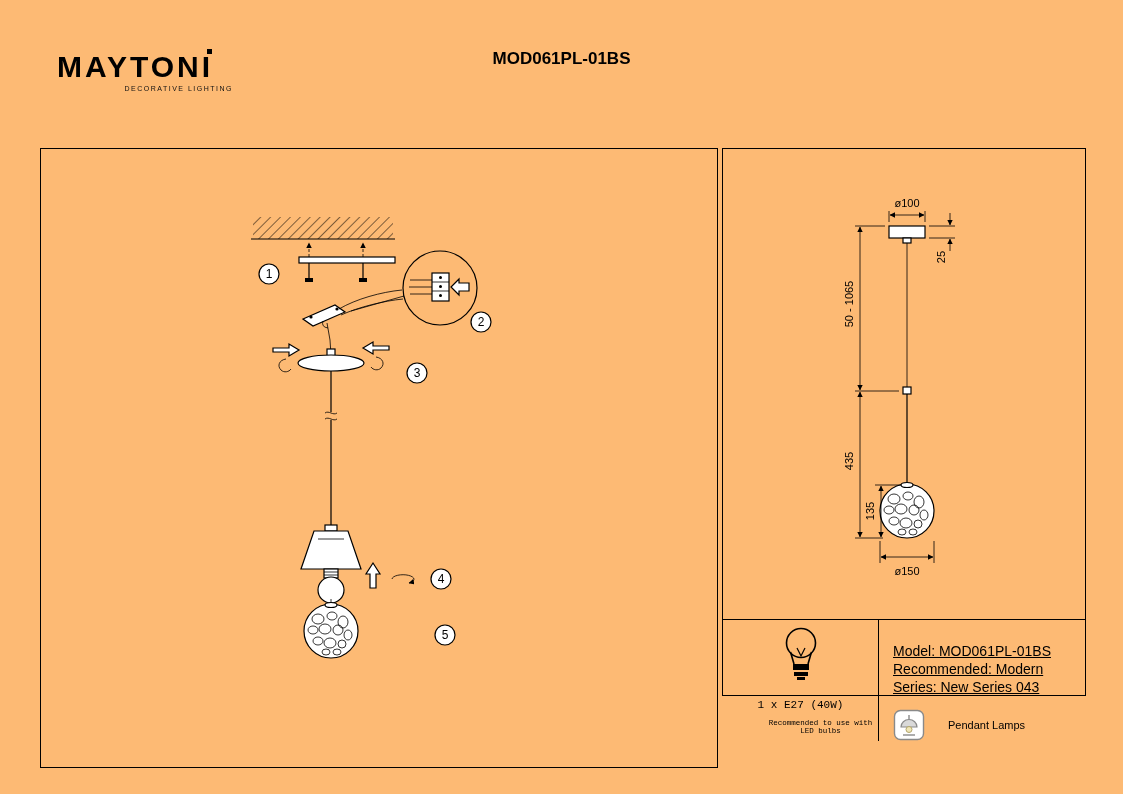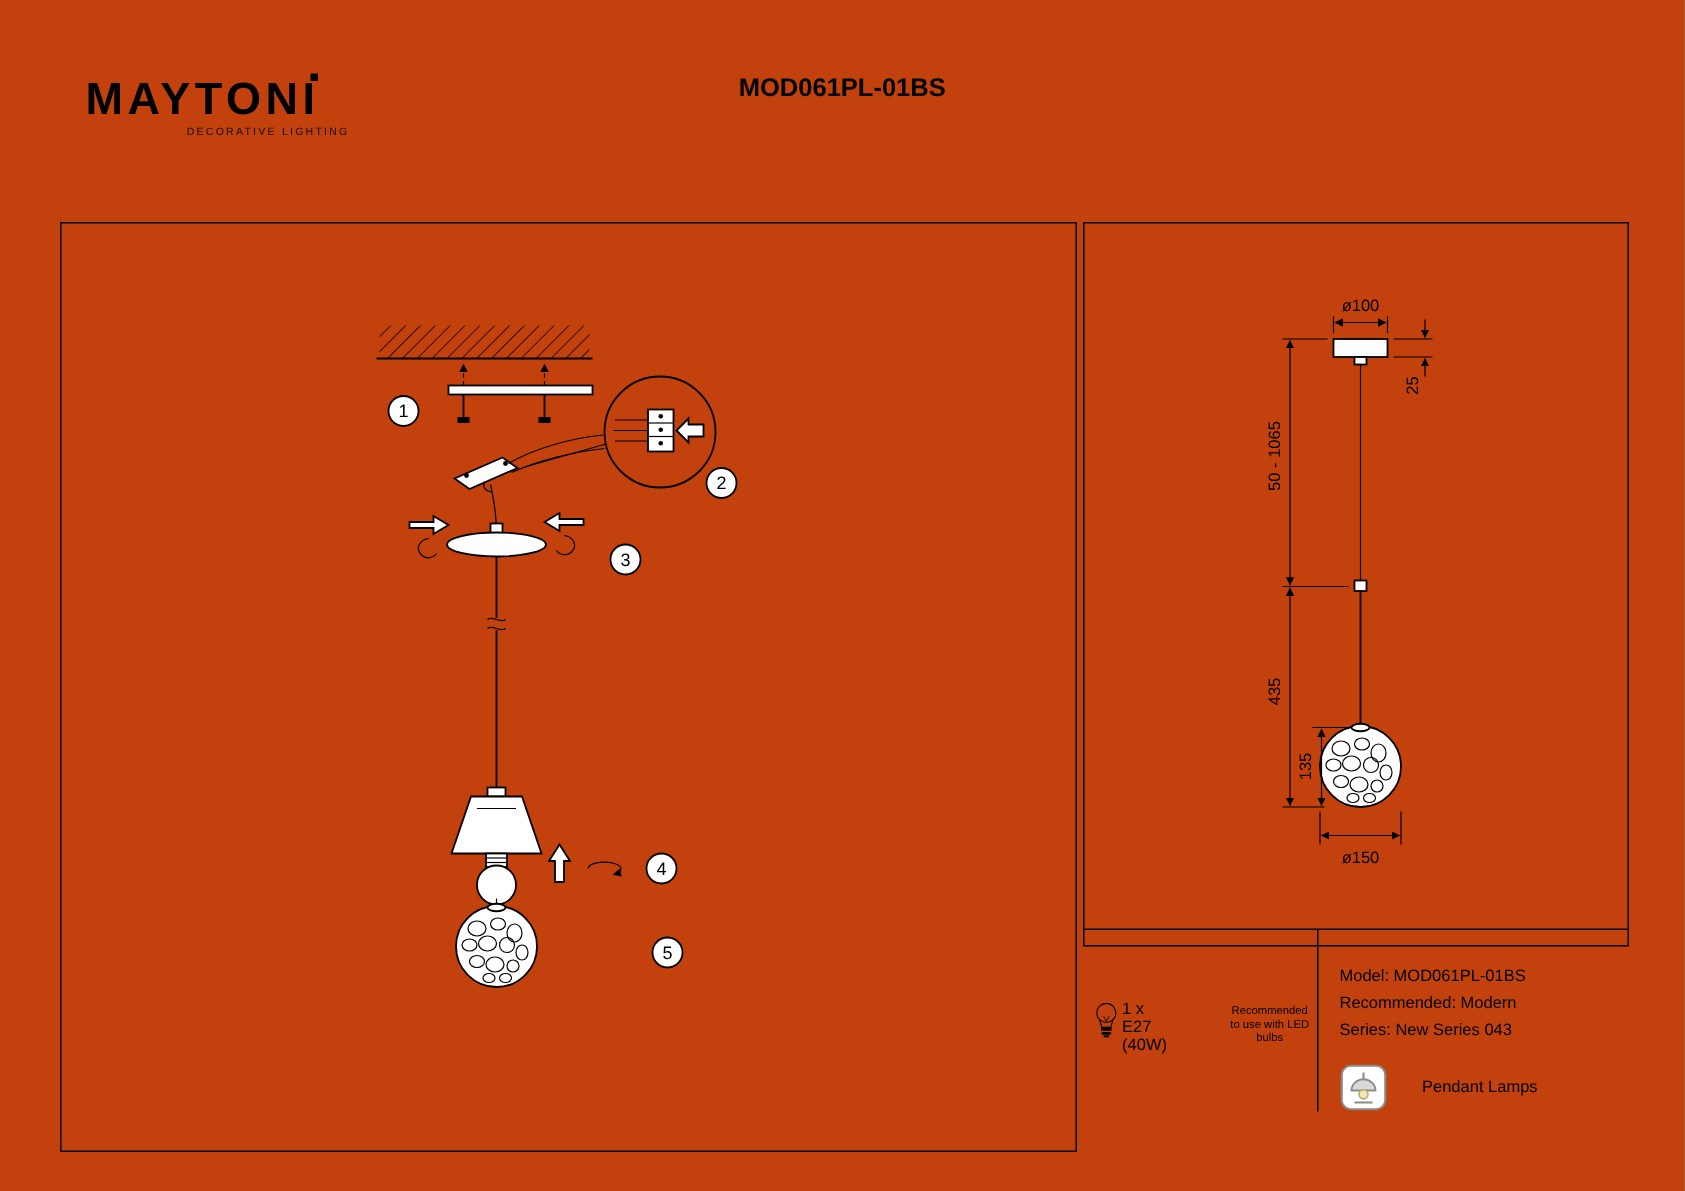--- a/index.html
+++ b/index.html
@@ -1,39 +1,39 @@
 <!DOCTYPE html>
 <html><head>
 <meta charset="utf-8">
 <style>
   * { margin:0; padding:0; box-sizing:border-box; }
   body { background:#888; }
   .page {
-    position:relative; width:1123px; height:794px; background:#c2410c;
+    position:relative; width:1123px; height:794px; background:#fdba74;
     font-family:"Liberation Sans", sans-serif; color:#000; overflow:hidden;
     margin:0 auto;
   }
   
   .logo-block { position:absolute; left:57px; top:52px; width:176px; }
   .logo-word { position:relative; display:inline-block; font-size:30px; font-weight:bold; letter-spacing:3px; line-height:1; }
   .logo-dot { position:absolute; top:-3px; right:1px; width:5px; height:5px; background:#000; }
   .logo-tagline { margin-top:3px; font-size:7px; letter-spacing:1.5px; text-align:right; color:#111; }
   .title-block { position:absolute; left:0; right:0; top:44px; text-align:center; }
   .page-title { font-size:30px; font-weight:bold; line-height:1.1; }
   .page-model { margin-top:5px; font-size:17px; font-weight:bold; }
   
   .assembly-box { position:absolute; left:40px; top:148px; width:678px; height:620px; border:1px solid #000; }
-  .spec-box { position:absolute; left:722px; top:148px; width:364px; height:483px; border:1px solid #000; display:flex; flex-direction:column; }
+  .spec-box { position:absolute; left:722px; top:148px; width:364px; height:548px; border:1px solid #000; display:flex; flex-direction:column; }
   .dim-area { height:471px; border-bottom:1px solid #000; }
   .info-row { flex:1; display:flex; }
-  .bulb-cell { width:156px; border-right:1px solid #000; display:flex; flex-direction:row; align-items:center; justify-content:space-between; padding:6px 4px; }
+  .bulb-cell { width:156px; border-right:1px solid #000; display:flex; flex-direction:column; align-items:center; justify-content:space-between; padding:6px 4px;font-family:Liberation Mono, monospace; }
   .bulb-spec { margin-top:8px; font-size:11px; }
   .bulb-note { margin-top:3px; font-size:7.5px; text-align:center;padding-left:40px; }
   .product-cell { flex:1; padding:22px 8px 0 14px; }
-  .product-line { font-size:11px; line-height:18px; }
+  .product-line { font-size:14px; line-height:18px;text-decoration:underline; }
   .category-row { margin-top:13px; display:flex; align-items:center; gap:23px; }
   .category-label { font-size:11px; }
   svg { display:block; }
   .ln { stroke:#000; stroke-width:1.2; fill:none; }
   .thin { stroke:#000; stroke-width:0.8; fill:none; }
   .fillw { fill:#fff; stroke:#000; stroke-width:1.2; }
   .num-txt { font-size:12px; font-family:"Liberation Sans",sans-serif; }
   .dim-txt { font-size:11px; font-family:"Liberation Sans",sans-serif; }
 </style>
 </head>

